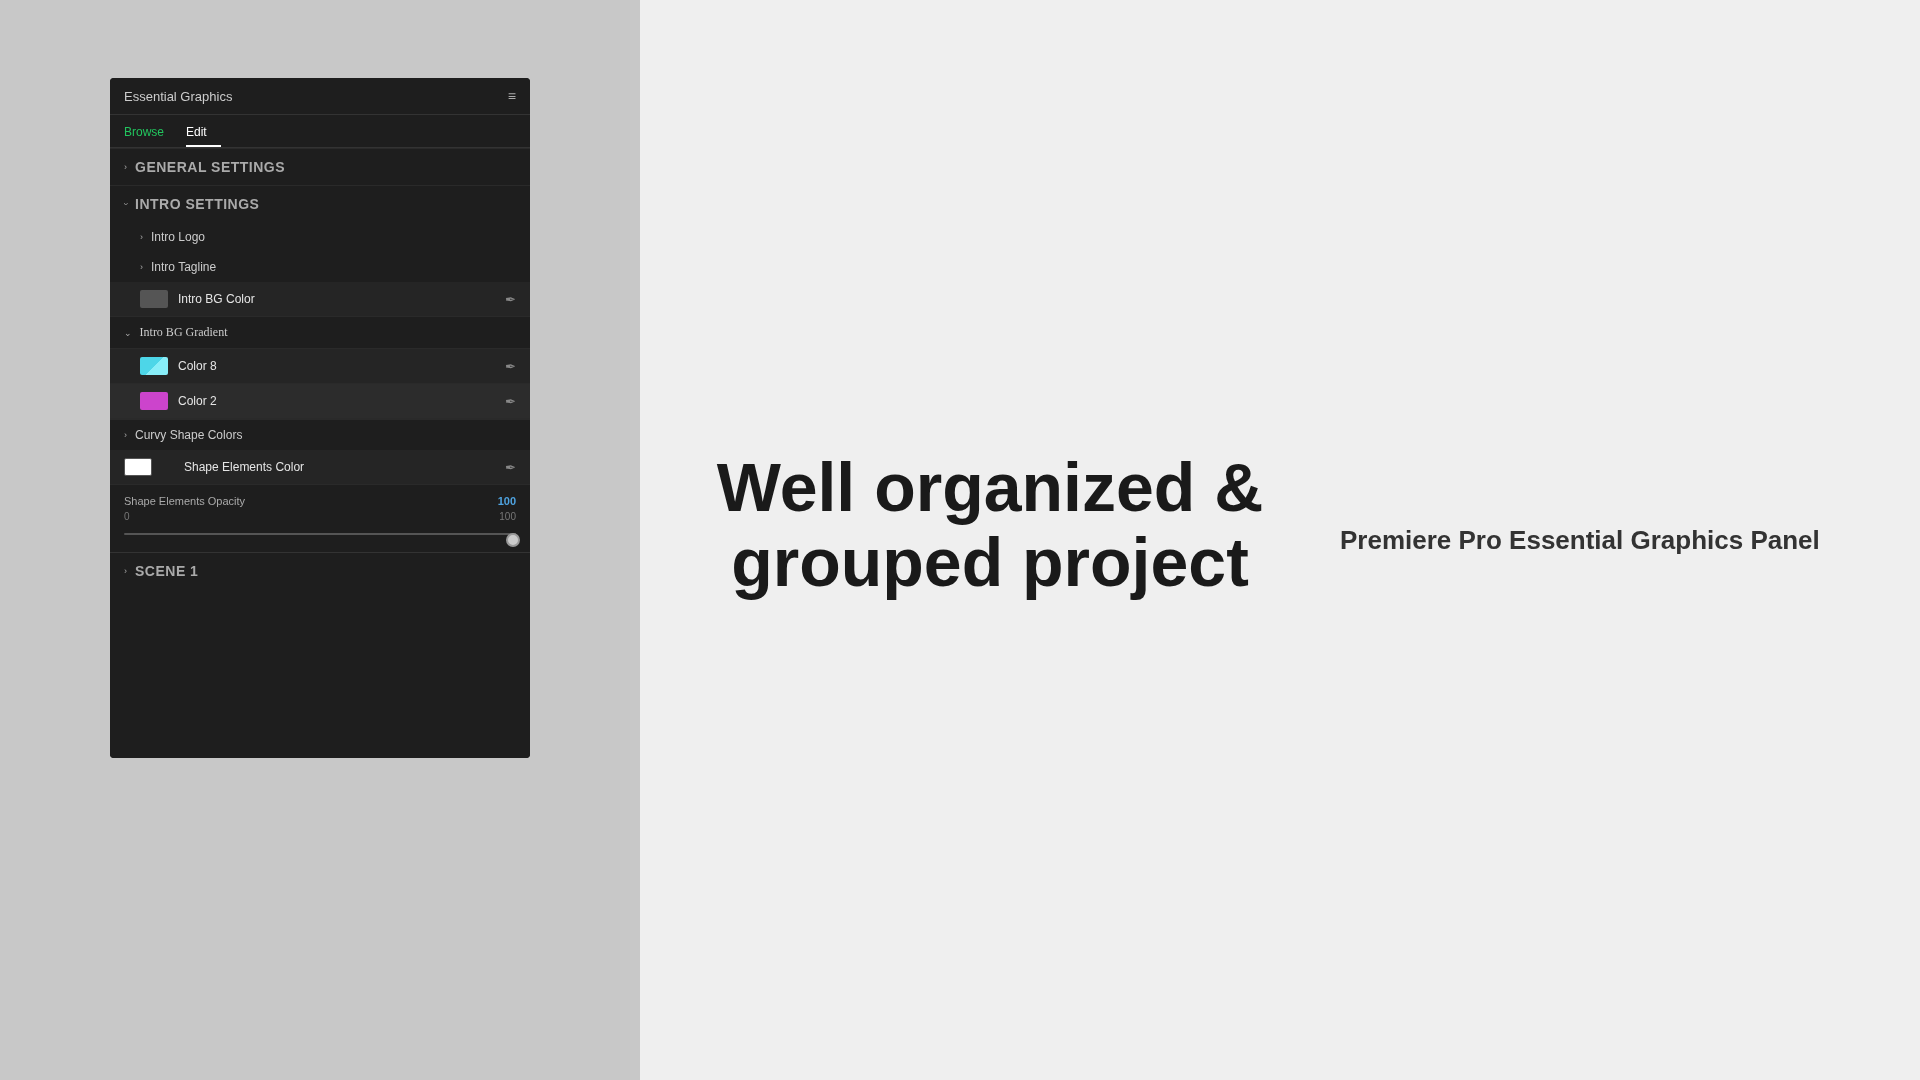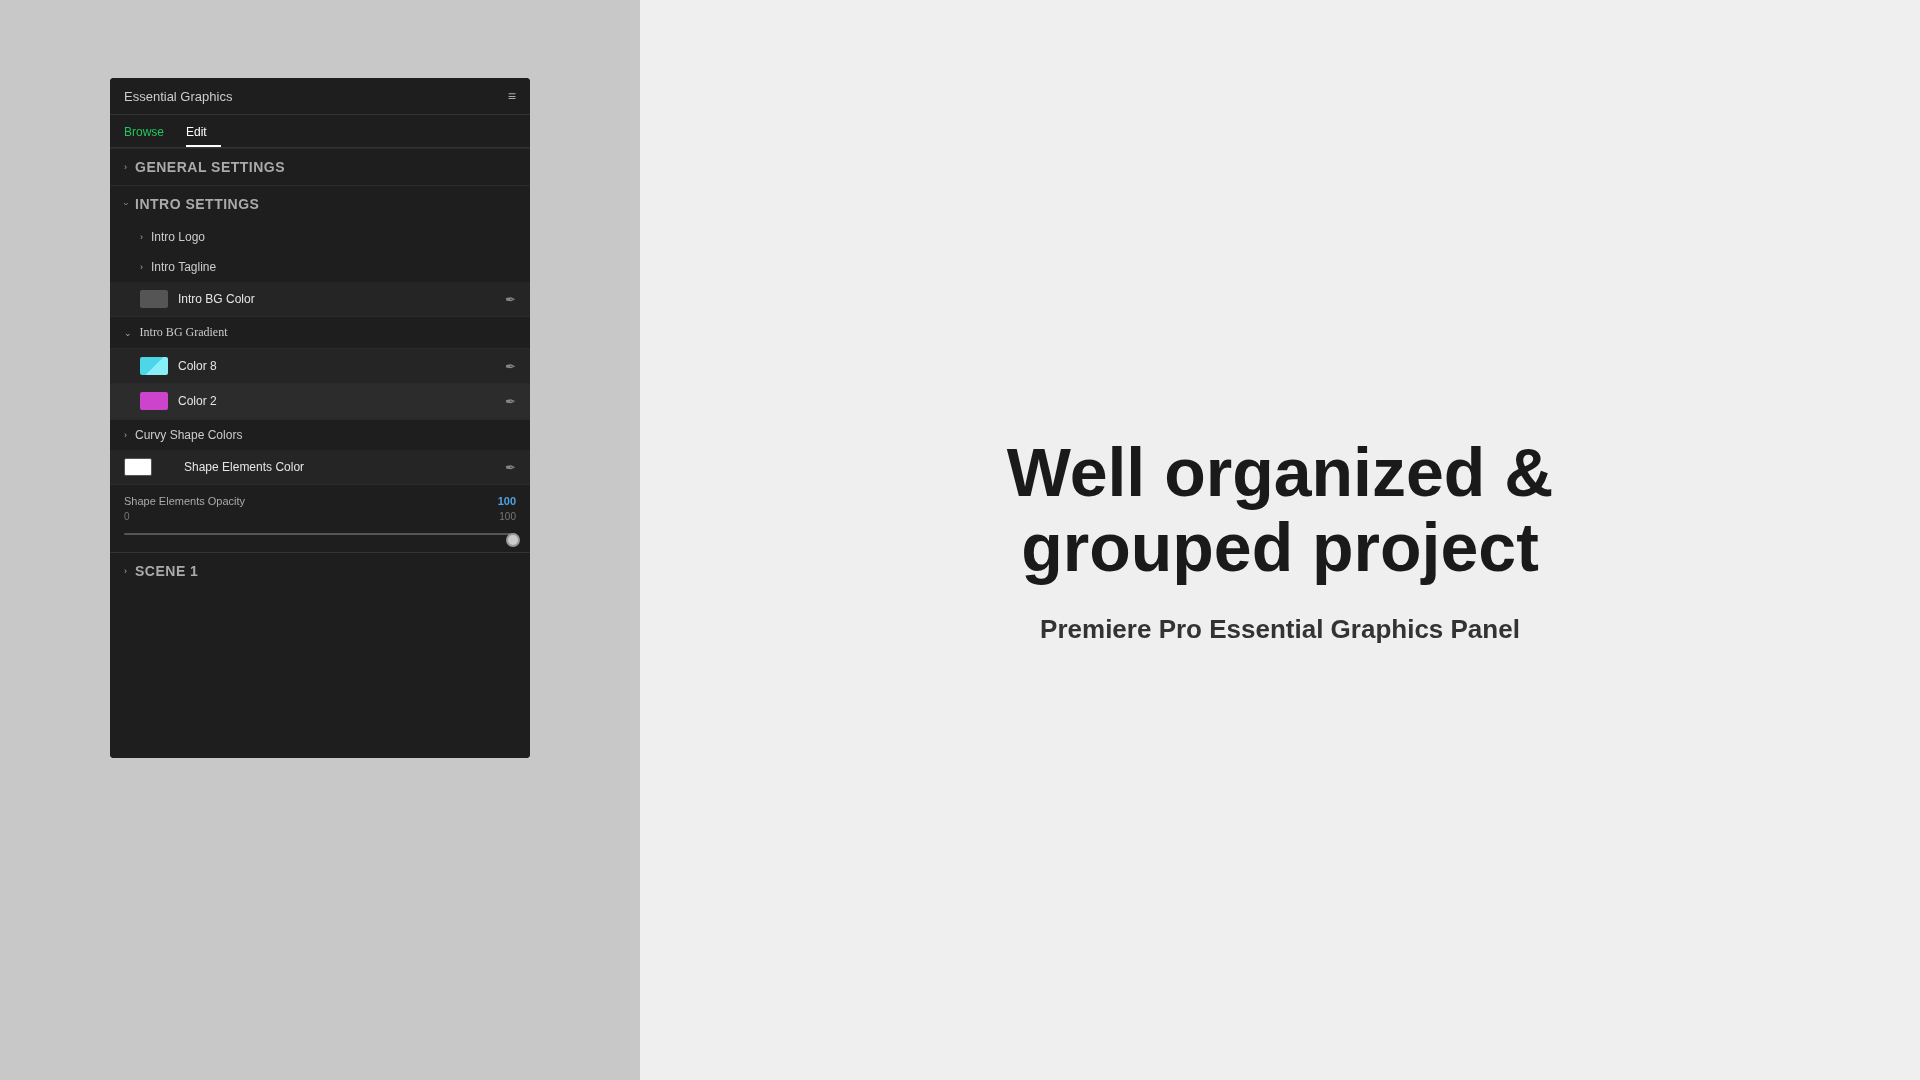--- a/index.html
+++ b/index.html
@@ -269,23 +269,22 @@
     .scene-section {
       border-top: 1px solid #333;
     }
 
     
     .right-content {
       flex: 1;
       height: 1080px;
       background: #efefef;
       display: flex;
-      flex-direction: column;
-      align-items: center;
-      justify-content: center;
+      flex-direction: row;
+      align-items: center;
     }
 
     .promo-title {
       font-size: 68px;
       font-weight: 900;
       color: #1a1a1a;
       text-align: center;
       line-height: 1.1;
       max-width: 700px;
       margin-bottom: 30px;

